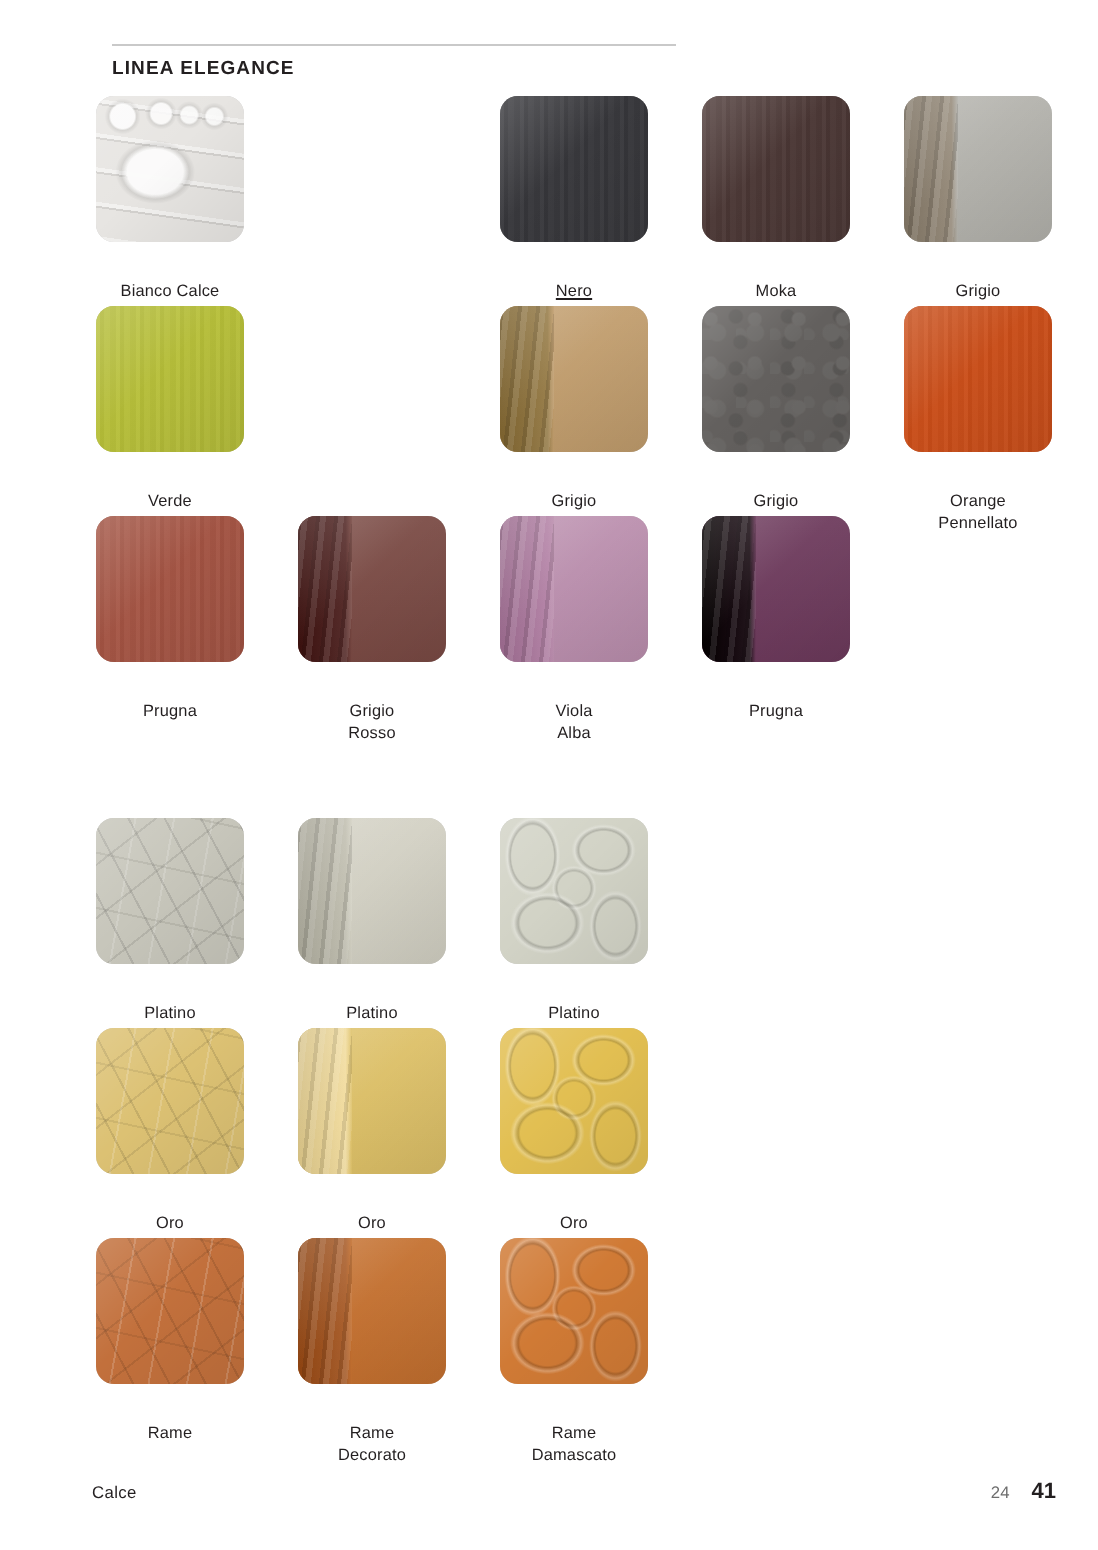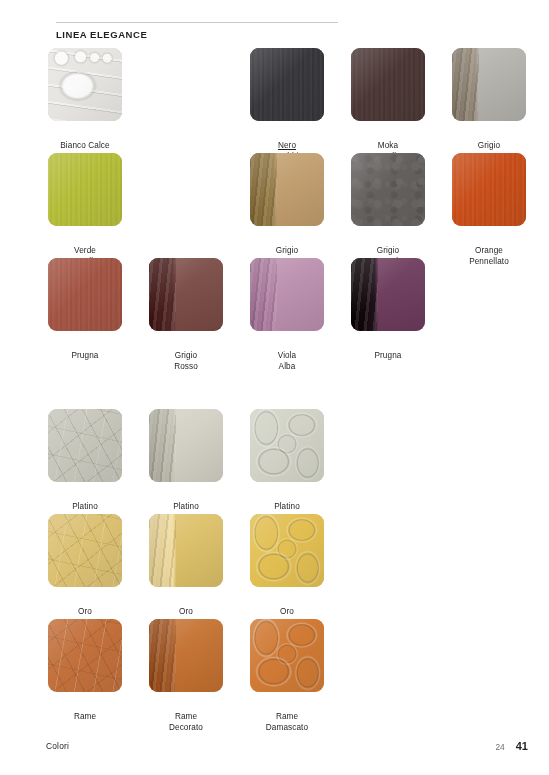--- a/index.html
+++ b/index.html
@@ -343,20 +343,20 @@
             <div class="grain" style="background: radial-gradient(18px 26px at 22% 26%, transparent 58%, rgba(0, 0, 0, 0.18) 62%, rgba(255, 255, 255, 0.3) 70%, transparent 78%), radial-gradient(21px 17px at 70% 22%, transparent 55%, rgba(0, 0, 0, 0.17) 60%, rgba(255, 255, 255, 0.28) 69%, transparent 77%), radial-gradient(24px 20px at 32% 72%, transparent 56%, rgba(0, 0, 0, 0.17) 61%, rgba(255, 255, 255, 0.28) 70%, transparent 78%), radial-gradient(17px 23px at 78% 74%, transparent 56%, rgba(0, 0, 0, 0.16) 61%, rgba(255, 255, 255, 0.26) 70%, transparent 78%), radial-gradient(15px 15px at 50% 48%, transparent 52%, rgba(0, 0, 0, 0.14) 58%, rgba(255, 255, 255, 0.24) 68%, transparent 76%); opacity: 0.95;"></div>
             <div class="gloss"></div>
           </div>
           <div class="label">Rame
 Damascato</div>
         </div>
       </div>
     </div>
 
   <div class="footer">
-    <div class="footer-left">Colori</div>
+    <div class="footer-left">Calce</div>
     <div class="footer-right">
       <span class="pg-prev">24</span>
       <span class="pg-cur">41</span>
     </div>
   </div>
 
 </div>
 
 </body></html>

